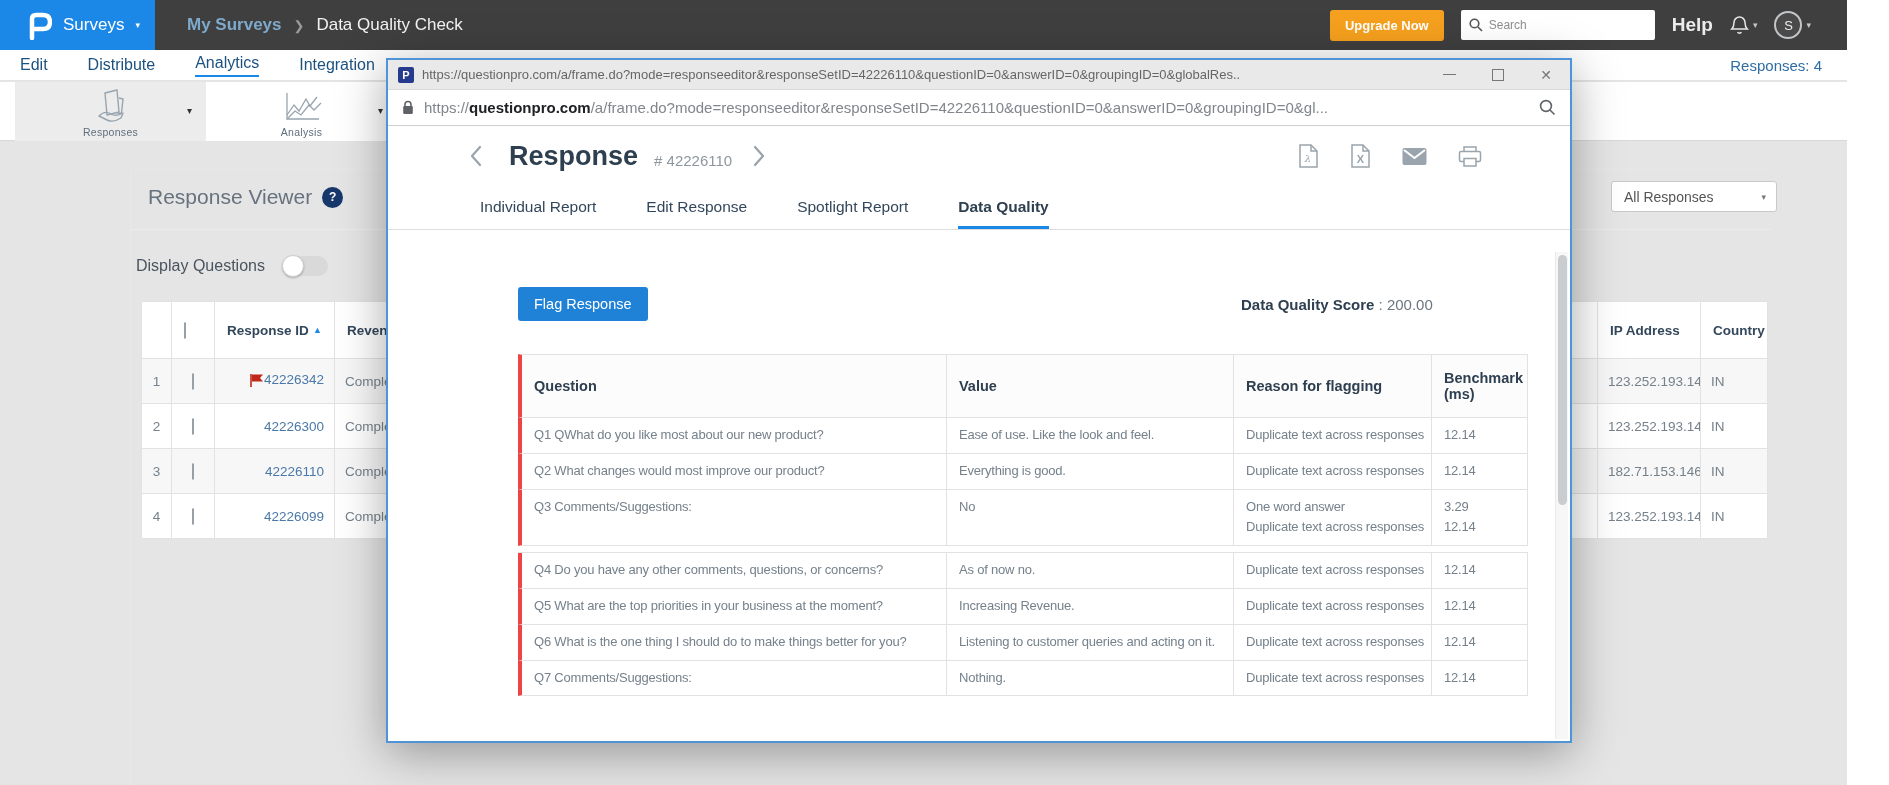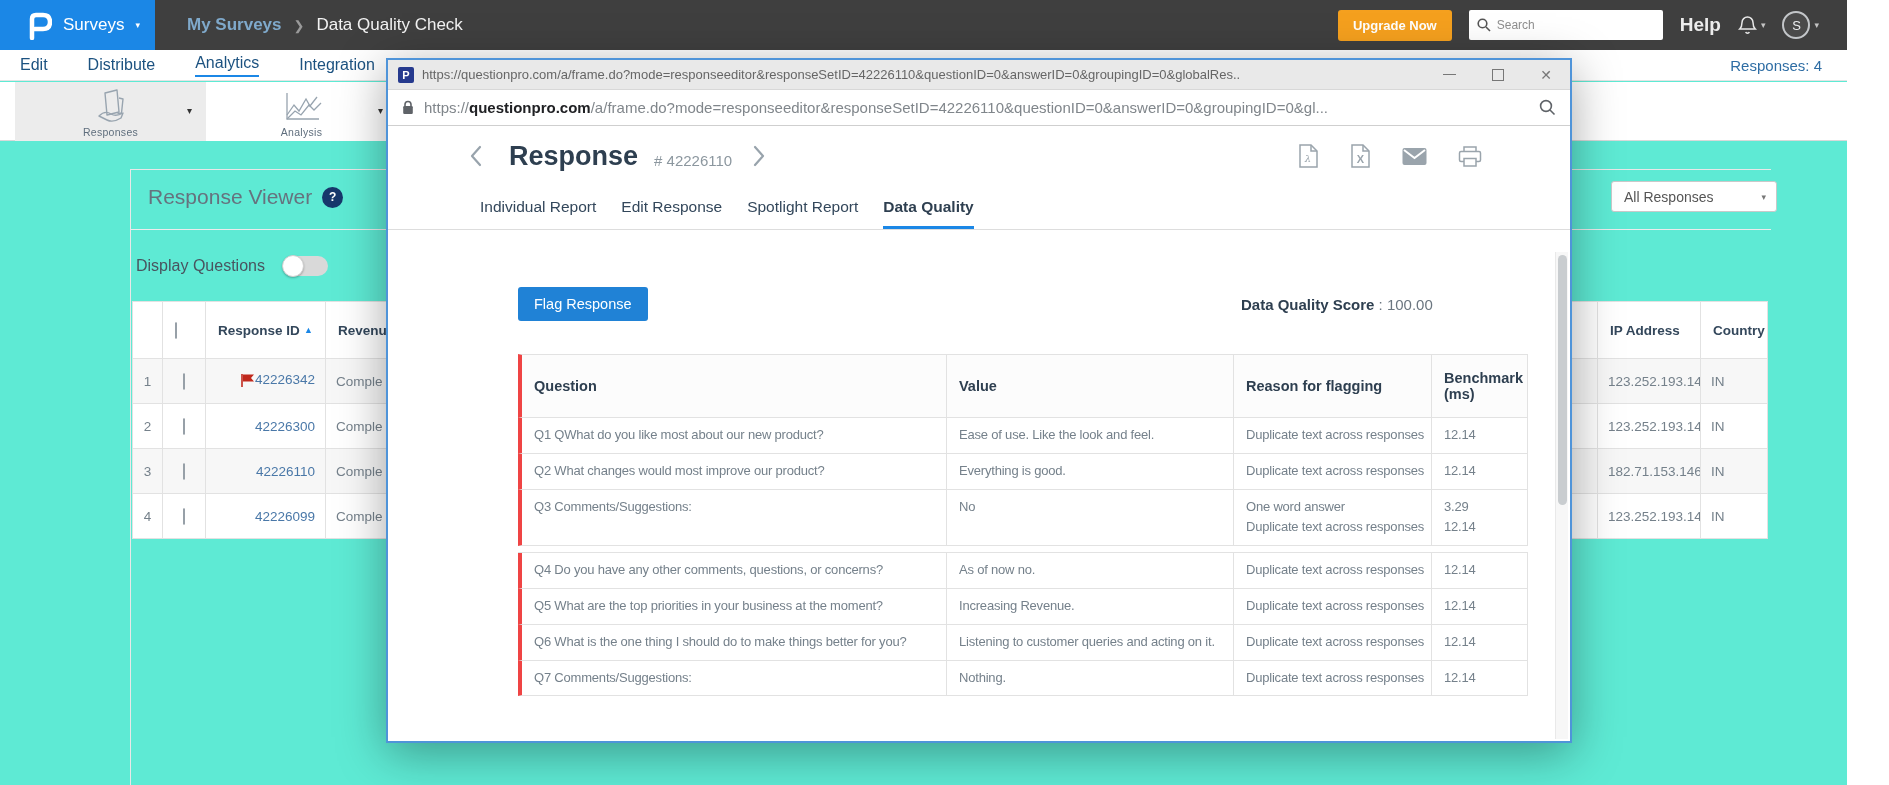--- a/index.html
+++ b/index.html
@@ -1,29 +1,29 @@
 <!DOCTYPE html>
 <html><head>
 <meta charset="utf-8">
 <style>
   * { box-sizing: border-box; margin: 0; padding: 0; }
   html,body { width:1889px; height:785px; overflow:hidden; }
   body { font-family:"Liberation Sans", sans-serif; background:#fff; }
-  .screen { position:relative; width:1847px; height:785px; overflow:hidden; background:#5eead4; }
+  .screen { position:relative; width:1847px; height:785px; overflow:hidden; background:#e5e5e5; }
 
   
   .topbar { position:absolute; top:0; left:0; width:100%; height:50px; background:#3f3f3f; display:flex; align-items:center; z-index:3; }
   .logo-area { width:155px; height:50px; background:#1b87e6; display:flex; align-items:center; padding-left:26px; gap:11px; flex:none; cursor:pointer; }
   .logo-area .product { color:#fff; font-size:17px; }
   .caret { font-size:9px; color:#fff; }
   .crumbs { display:flex; align-items:center; margin-left:32px; gap:12px; font-size:17px; }
   .crumb-parent { color:#7fa9cb; cursor:pointer;font-weight:bold; }
   .crumb-sep { color:#9a9a9a; font-size:13px; }
   .crumb-current { color:#f2f2f2; }
-  .topbar-right { margin-left:auto; display:flex; align-items:center; gap:17px; padding-right:28px; }
+  .topbar-right { margin-left:auto; display:flex; align-items:center; gap:17px; padding-right:36px; }
   .upgrade-btn { background:#f5a01e; color:#fff; font-size:13px; font-weight:bold; border:none; border-radius:3px; padding:8px 15px; cursor:pointer; }
   .searchbox { width:194px; height:30px; background:#fff; border-radius:2px; display:flex; align-items:center; padding:0 8px; gap:6px; }
   .searchbox input { border:none; outline:none; font-size:12px; width:150px; color:#444; font-family:inherit; }
   .searchbox input::placeholder { color:#8f8f8f; }
   .help { color:#ececec; font-size:19px; cursor:pointer;font-weight:bold; }
   .icon-btn { display:flex; align-items:center; gap:4px; cursor:pointer; }
   .caret-grey { font-size:9px; color:#c4c4c4; }
   .avatar { width:28px; height:28px; border-radius:50%; border:2px solid #c3c6c9; color:#eceef0; font-size:13px; display:flex; align-items:center; justify-content:center; background:#4a4a4a; }
 
   
@@ -54,21 +54,21 @@
   .display-q .dq-label { font-size:16px; color:#49545f; }
   .toggle { width:45px; height:20px; background:#d9d9d9; border-radius:10px; position:relative; cursor:pointer; }
   .toggle .knob { position:absolute; left:-1px; top:-1px; width:22px; height:22px; background:#fff; border:1px solid #d0d0d0; border-radius:50%; box-shadow:0 1px 2px rgba(0,0,0,.25); }
 
   
   table.rtable { border-collapse:collapse; table-layout:fixed; position:absolute; top:301px; background:#fff; }
   table.rtable th, table.rtable td { border:1px solid #e2e2e2; font-weight:normal; overflow:hidden; white-space:nowrap; }
   table.rtable th { height:57px; font-size:13.5px; font-weight:bold; color:#33475b; text-align:left; padding:0 12px; background:#fff; }
   table.rtable td { height:45px; font-size:13.5px; color:#75818b; padding:0 10px; }
   table.rtable tr.shade td { background:#f7f7f7; }
-  .rt-left { left:132px; width:313px;padding-left:36px; }
+  .rt-left { left:141px; width:313px;padding-left:36px; }
   .rownum { text-align:center; color:#8d98a1; }
   .cbcell { text-align:center; }
   .cb { width:18px; height:18px; border:1px solid #97a0a8; border-radius:2px; background:#fff; margin:0 auto; cursor:pointer; }
   .idhead { display:flex; align-items:center; justify-content:space-between; }
   .sort-asc { font-size:9px; color:#1b87e6; }
   .idcell { text-align:right; }
   .idlink { color:#4a78a8; cursor:pointer; display:inline-flex; align-items:flex-end; }
   .rt-right { left:1520px; width:247px; }
   .pcol { text-align:right; font-weight:bold; color:#33475b; font-size:14px; padding-right:8px; }
 
@@ -84,21 +84,21 @@
   .addressbar { height:36px; background:#fff; border-bottom:1px solid #cfcfcf; display:flex; align-items:center; padding:0 14px; gap:10px; }
   .aurl { flex:1; font-size:15px; color:#80868b; white-space:nowrap; overflow:hidden; }
   .aurl .domain { color:#202124; font-weight:bold; }
   .mhead { position:relative; height:60px; display:flex; align-items:center; padding-left:82px; }
   .chev { cursor:pointer; display:flex; align-items:center; }
   .mtitle { font-size:27px; font-weight:bold; color:#2e3f50; margin-left:27px; }
   .mnum { font-size:15px; color:#8c979f; margin-left:16px; margin-top:9px; }
   .chev-r { margin-left:21px; }
   .mhead-icons { position:absolute; right:88px; top:50%; transform:translateY(-50%); display:flex; gap:31px; align-items:center; }
   .mhead-icons > span { cursor:pointer; display:flex; }
-  .mtabs { height:44px; border-bottom:1px solid #ddd; display:flex; align-items:flex-end; padding-left:92px; gap:25px; }
+  .mtabs { height:44px; border-bottom:1px solid #ddd; display:flex; align-items:flex-end; padding-left:92px; gap:50px; }
   .mtab { font-size:15.5px; color:#33475b; padding-bottom:13px; cursor:pointer; }
   .mtab.active { color:#2e3f50; font-weight:bold; border-bottom:3px solid #1b87e6; padding-bottom:10px; }
   .mbody { position:relative; height:509px; }
   .flag-btn { position:absolute; left:130px; top:57px; background:#2082d6; color:#fff; border:none; border-radius:3px; font-size:14.5px; padding:9px 16px; cursor:pointer; font-family:inherit; }
   .dq-score { position:absolute; left:853px; top:66px; font-size:15px; color:#6b7680; }
   .dq-score b { color:#2e3f50; }
   table.dq { position:absolute; left:130px; top:124px; width:1010px; border-collapse:separate; border-spacing:0; table-layout:fixed; }
   table.dq th { border-top:1px solid #e2e2e2; border-right:1px solid #e2e2e2; border-bottom:1px solid #e2e2e2; background:#fcfcfc; height:64px; font-size:14.5px; color:#2e3f50; text-align:left; vertical-align:middle; padding:6px 12px; }
   table.dq th:first-child, table.dq td.bl { border-left:4px solid #ef4444; }
   table.dq td { border-right:1px solid #e2e2e2; border-bottom:1px solid #e2e2e2; font-size:13px; letter-spacing:-.2px; color:#75818b; padding:7px 12px; white-space:nowrap; overflow:hidden; vertical-align:top; line-height:1.6; }
@@ -383,21 +383,21 @@
 
     <div class="mtabs">
       <span class="mtab">Individual Report</span>
       <span class="mtab">Edit Response</span>
       <span class="mtab">Spotlight Report</span>
       <span class="mtab active">Data Quality</span>
     </div>
 
     <div class="mbody">
       <button class="flag-btn">Flag Response</button>
-      <span class="dq-score"><b>Data Quality Score</b><span> : 100.00</span></span>
+      <span class="dq-score"><b>Data Quality Score</b><span> : 200.00</span></span>
 
       <table class="dq">
         <colgroup>
             <col style="width:429px">
             <col style="width:287px">
             <col style="width:198px">
             <col style="width:96px">
           </colgroup>
         <tbody>
             <tr>

